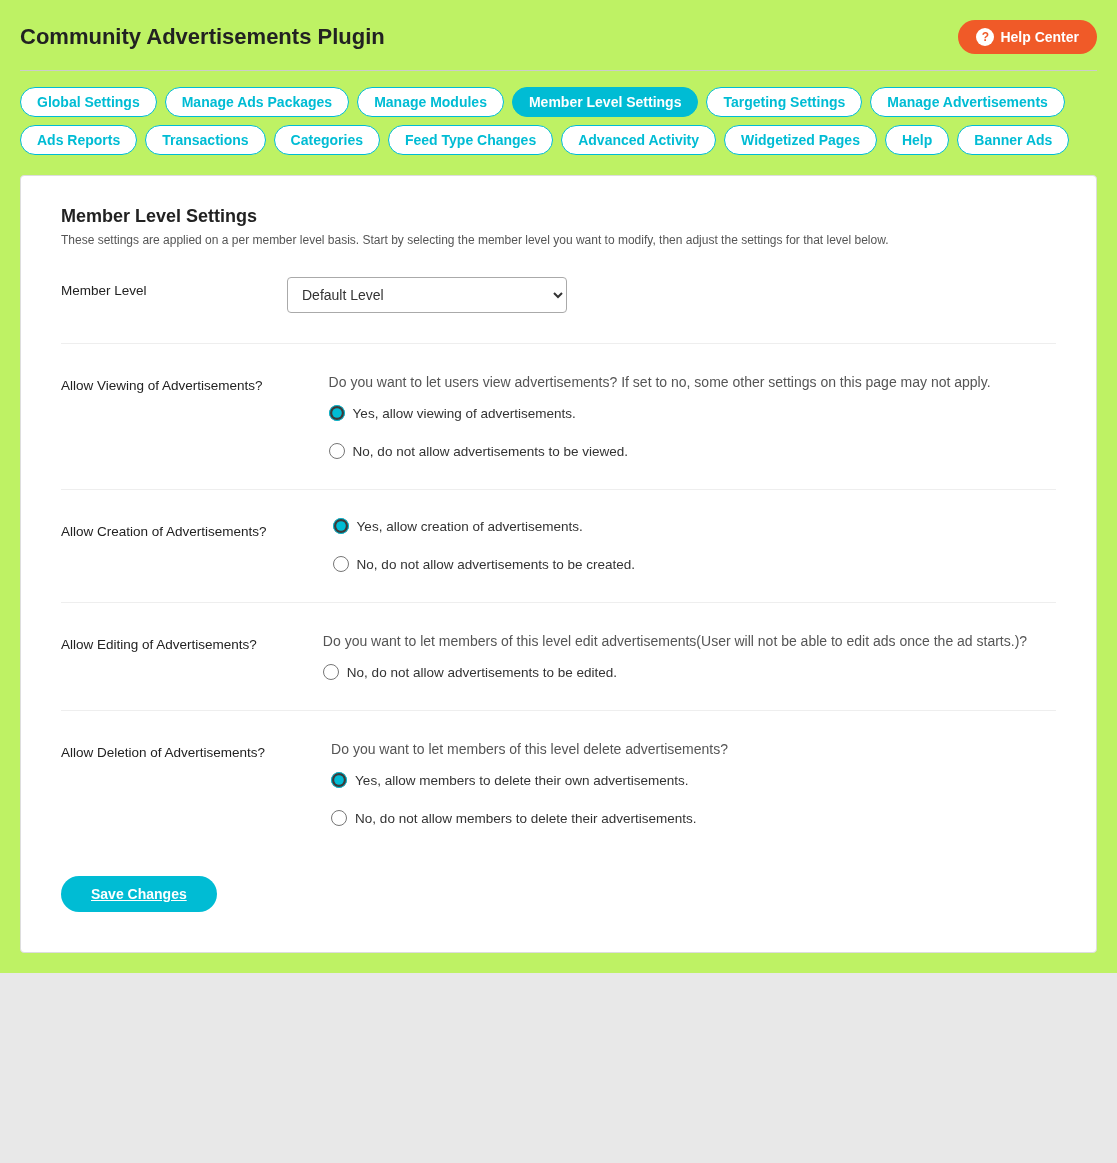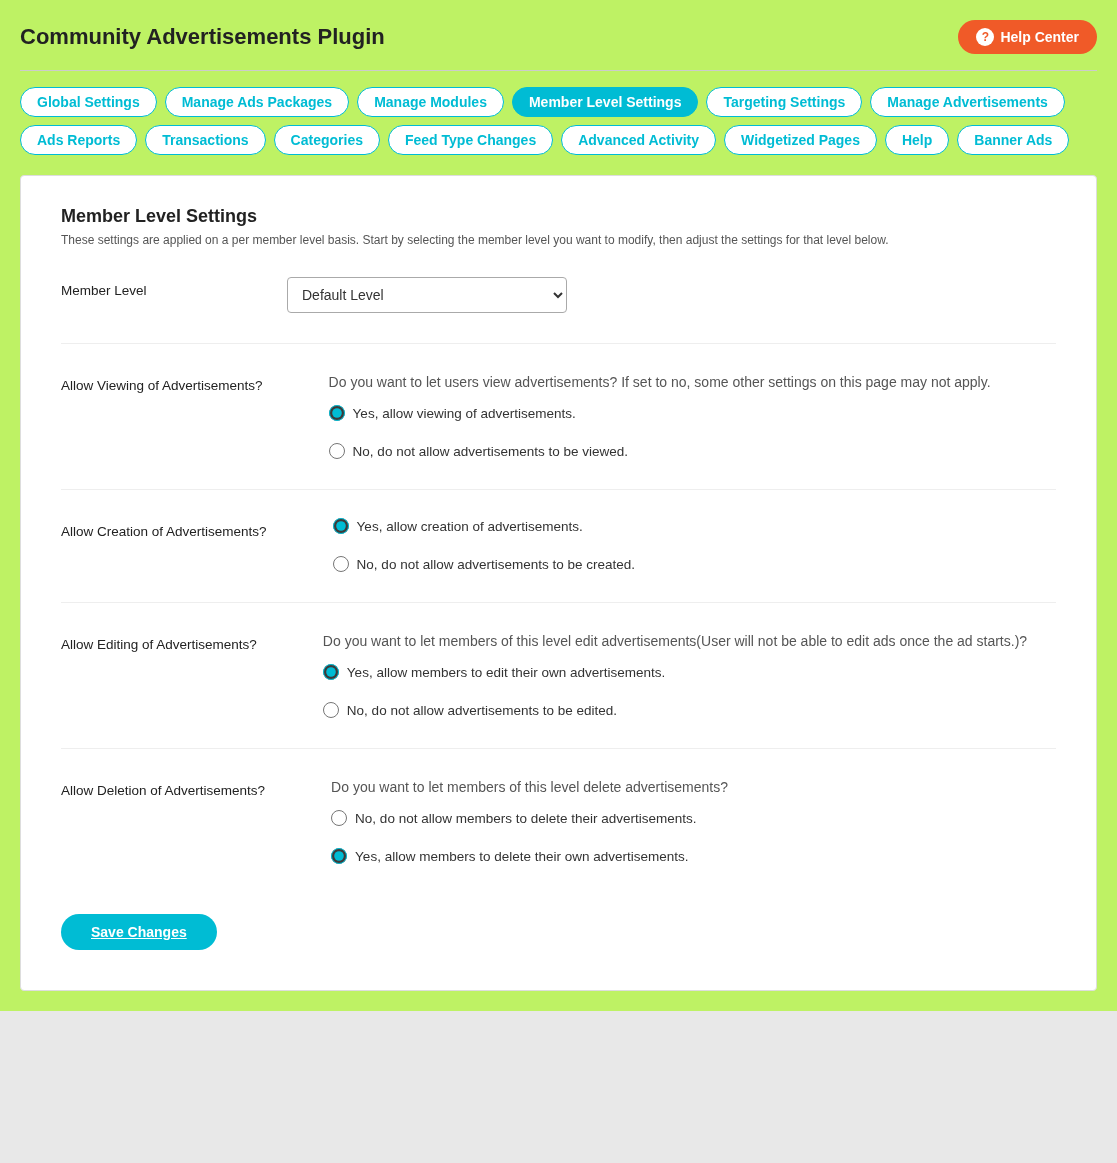--- a/index.html
+++ b/index.html
@@ -254,46 +254,42 @@
 
     <hr class="section-divider">
 
     
     <div class="form-row">
       <div class="form-label">Allow Editing of Advertisements?</div>
       <div class="form-field">
         <div class="field-description">Do you want to let members of this level edit advertisements(User will not be able to edit ads once the ad starts.)?</div>
         <div class="radio-group">
           <label class="radio-option">
-            <input type="radio" name="allow_editing" checked="" style="">
-            <span>Yes, allow members to edit their own advertisements.</span>
-          </label>
-          <label class="radio-option">
             <input type="radio" name="allow_editing" style="">
             <span>No, do not allow advertisements to be edited.</span>
           </label>
         </div>
       </div>
     </div>
 
     <hr class="section-divider">
 
     
     <div class="form-row">
       <div class="form-label">Allow Deletion of Advertisements?</div>
       <div class="form-field">
         <div class="field-description">Do you want to let members of this level delete advertisements?</div>
         <div class="radio-group">
           <label class="radio-option">
+            <input type="radio" name="allow_deletion" checked="" style="">
+            <span>Yes, allow members to delete their own advertisements.</span>
+          </label>
+          <label class="radio-option">
             <input type="radio" name="allow_deletion" style="">
             <span>No, do not allow members to delete their advertisements.</span>
-          </label>
-          <label class="radio-option">
-            <input type="radio" name="allow_deletion" checked="" style="">
-            <span>Yes, allow members to delete their own advertisements.</span>
           </label>
         </div>
       </div>
     </div>
 
     
     <button class="save-btn">Save Changes</button>
   </div>
 </div>
 

